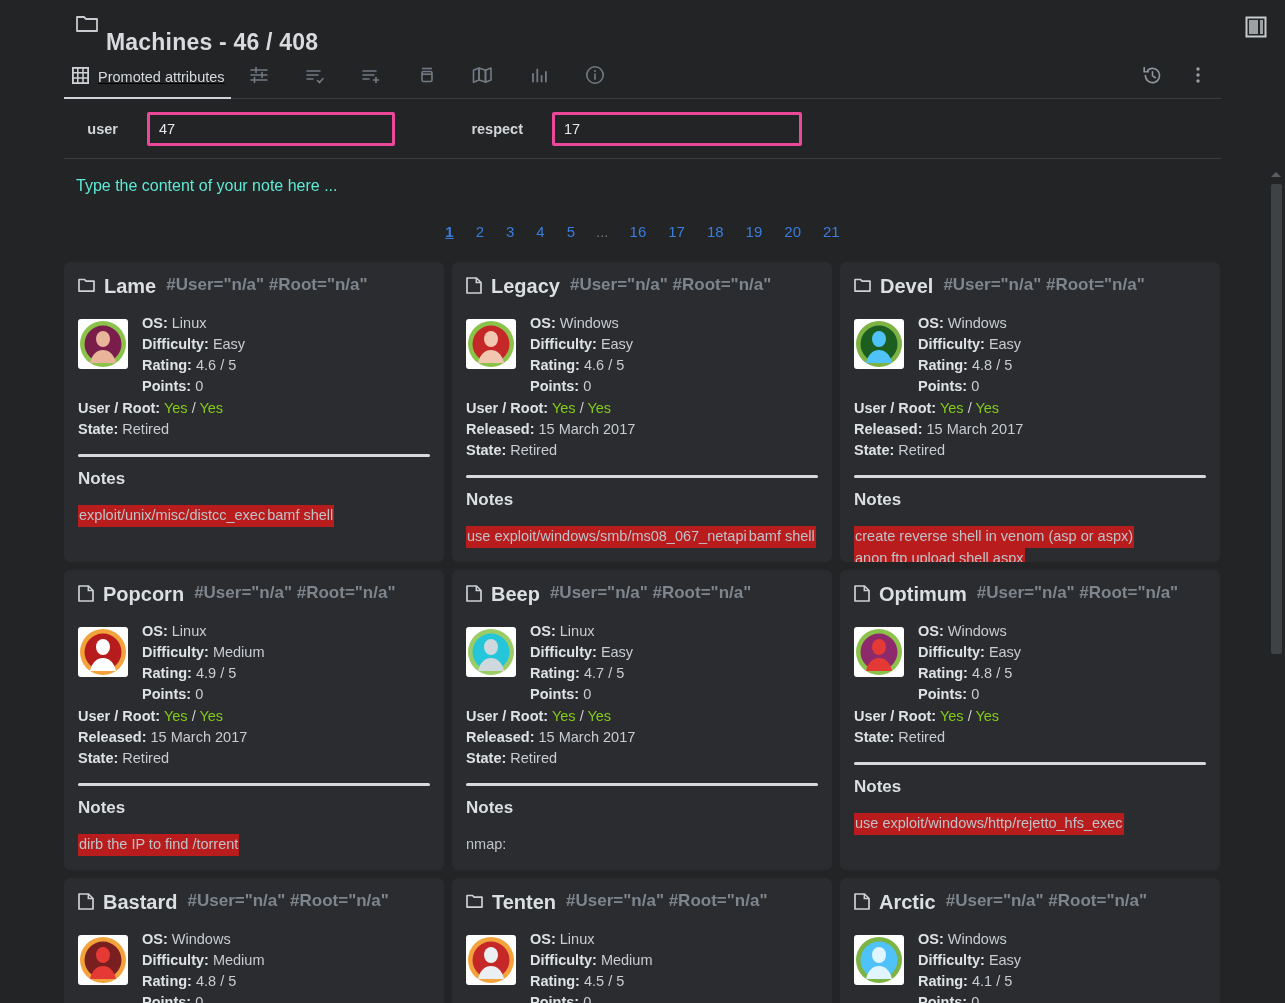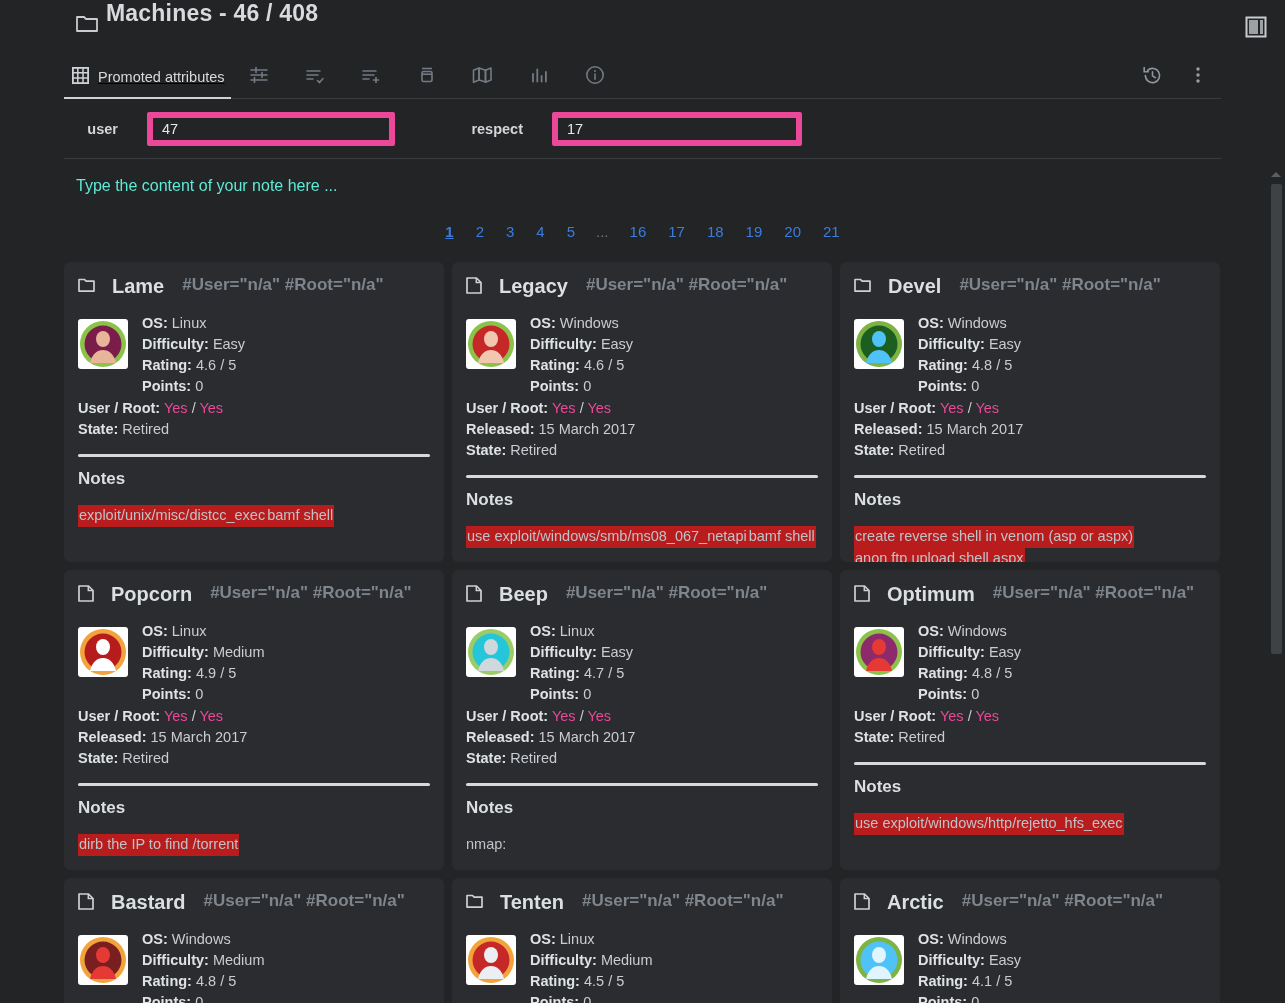--- a/index.html
+++ b/index.html
@@ -7,21 +7,21 @@
     margin: 0; padding: 0;
     width: 1285px; height: 1003px;
     background: #222426;
     font-family: "Liberation Sans", sans-serif;
     overflow: hidden;
   }
   .app { position: relative; width: 1285px; height: 1003px; background: #222426; }
 
   
   .titlebar {
-    display: flex; align-items: flex-start;
+    display: flex; align-items: flex-end;
     height: 56px; padding: 0 18px 0 74px;
     position: relative;
   }
   .title-folder-icon { position: absolute; left: 76px; top: 14px; }
   .title-text {
     font-size: 23px; font-weight: bold; color: #d8dadd;
     letter-spacing: .2px; margin-left: 32px;
   }
   .panel-toggle { position: absolute; right: 18px; top: 16px; cursor: pointer; }
 
@@ -51,21 +51,21 @@
     margin: 0 64px; height: 60px;
     display: flex; align-items: center;
     border-bottom: 1px solid #3a3d40;
   }
   .attr-group { display: flex; align-items: center; gap: 17px; }
   .attr-label {
     color: #d3d6d9; font-size: 14.5px; font-weight: 600;
     text-align: right; padding-right: 12px;
   }
   .attr-input {
-    background: #222426; border: 6px solid #ec4899; border-radius: 2px;
+    background: #222426; border: 3px solid #ec4899; border-radius: 2px;
     color: #e6e8ea; font-size: 14.5px; height: 34px;
     padding: 0 9px; outline: none;
     font-family: "Liberation Sans", sans-serif;
   }
   .g1 .attr-label { width: 66px; } .g1 .attr-input { width: 248px; }
   .g2 .attr-label { width: 120px; } .g2 .attr-input { width: 248px; }
   .g3 .attr-label { width: 140px; } .g3 .attr-input { width: 250px; }
 
   
   .note-editor {
@@ -92,37 +92,37 @@
     display: grid; grid-template-columns: repeat(3, 380px);
     gap: 8px 8px; overflow: hidden;
   }
   .card {
     background: #2a2c2f; border-radius: 6px;
     padding: 12px 14px 0 14px;
     height: 300px; overflow: hidden; position: relative;
   }
   .card-head {
     display: flex; align-items: flex-start; flex-wrap: wrap;
-    line-height: 1.25; margin-bottom: 2px; gap: 8px;
+    line-height: 1.25; margin-bottom: 2px;
   }
   .card-icon { margin-right: 9px; margin-top: 3px; flex: 0 0 auto; }
   .card-name {
     font-size: 20px; font-weight: bold; color: #dcdfe2; margin-right: 10px;
   }
   .card-tags { font-size: 17px; color: #7e858d; font-weight: bold; }
 
   .card-body { display: flex; margin-top: 14px; }
   .avatar {
     width: 50px; height: 50px; margin-right: 14px; margin-top: 6px;
     flex: 0 0 auto; border-radius: 3px; background: #ffffff;
     display: flex; align-items: center; justify-content: center; overflow: hidden;
   }
   .facts { font-size: 14.5px; color: #c9ccd0; line-height: 1.45; }
   .facts b { color: #dfe2e5; }
-  .fact-yes { color: #ec4899; }
+  .fact-yes { color: #84cc16; }
   .card-meta { font-size: 14.5px; color: #c9ccd0; line-height: 1.45; margin-top: 1px; }
   .card-meta b { color: #dfe2e5; }
   .hr {
     height: 3px; background: #d7d9da; border-radius: 2px;
     margin: 14px 0 12px 0;
   }
   .notes-title { font-size: 17px; font-weight: bold; color: #dcdfe2; margin-bottom: 16px; }
   .note-line {
     font-size: 14.5px; color: #bfc3c8; line-height: 1.5;
     display: block;

